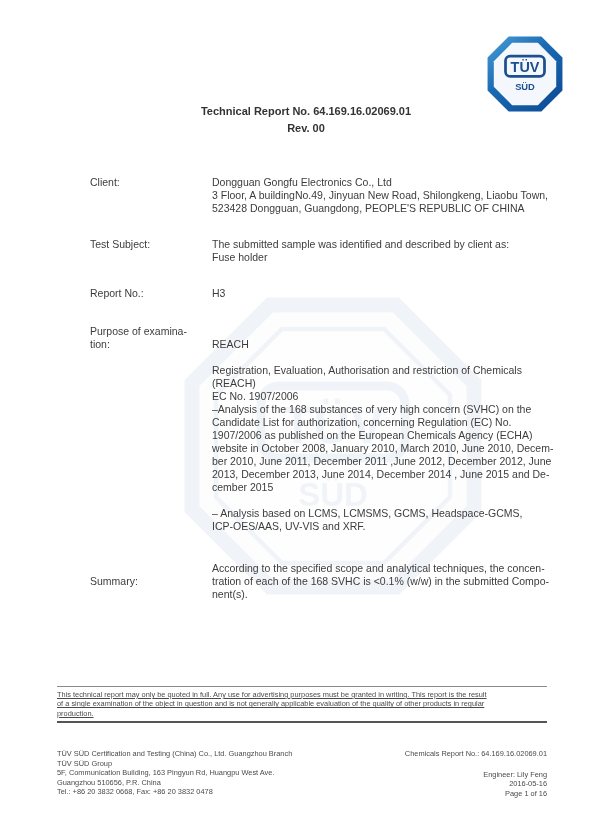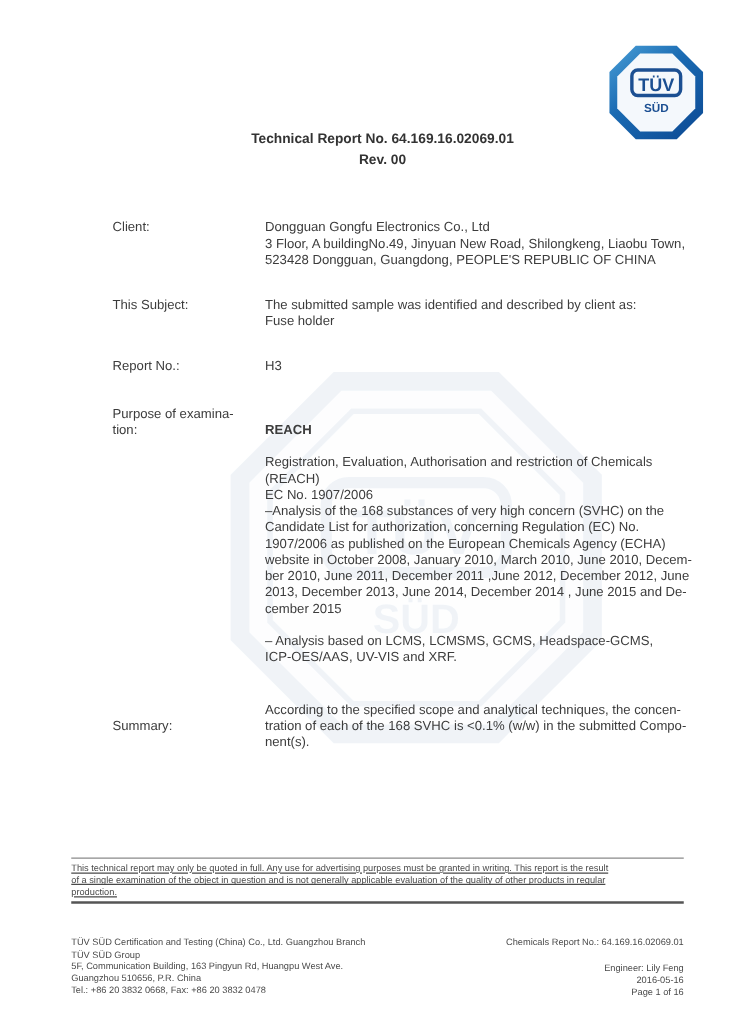--- a/index.html
+++ b/index.html
@@ -37,21 +37,21 @@
     font-size:10.5px; line-height:13px;margin-left:32px;
   }
   .row { display:flex; }
   .row .label { width:122px; flex:none; white-space:pre-line; }
   .row .value { flex:1; white-space:pre-line; }
   .row.r1 { margin-top:23px; }
   .row.r2 { margin-top:23px; }
   .row.r3 { margin-top:25px; }
   .row.r4 { margin-top:12px; }
   .row.r5 { margin-top:16px;align-items:center; }
-  .bold { font-weight:bold; }
+  .bold { font-weight:normal; }
 
   
   .rule-thin {
     position:absolute; left:57px; right:53px; top:686px;
     height:1px; background:#8a8a8a; z-index:1;
   }
   .disclaimer {
     position:absolute; left:57px; top:690px; width:493px; z-index:1;
     font-size:7.4px; line-height:9.4px; color:#4a4a4a;
     white-space:pre-line;
@@ -110,21 +110,21 @@
   <div class="fields">
 
     <div class="row r0">
       <div class="label">Client:</div>
       <div class="value">Dongguan Gongfu Electronics Co., Ltd
 3 Floor, A buildingNo.49, Jinyuan New Road, Shilongkeng, Liaobu Town,
 523428 Dongguan, Guangdong, PEOPLE'S REPUBLIC OF CHINA</div>
     </div>
 
     <div class="row r1">
-      <div class="label">This Subject:</div>
+      <div class="label">Test Subject:</div>
       <div class="value">The submitted sample was identified and described by client as:
 Fuse holder</div>
     </div>
 
     <div class="row r2">
       <div class="label">Report No.:</div>
       <div class="value">H3</div>
     </div>
 
     <div class="row r3">

